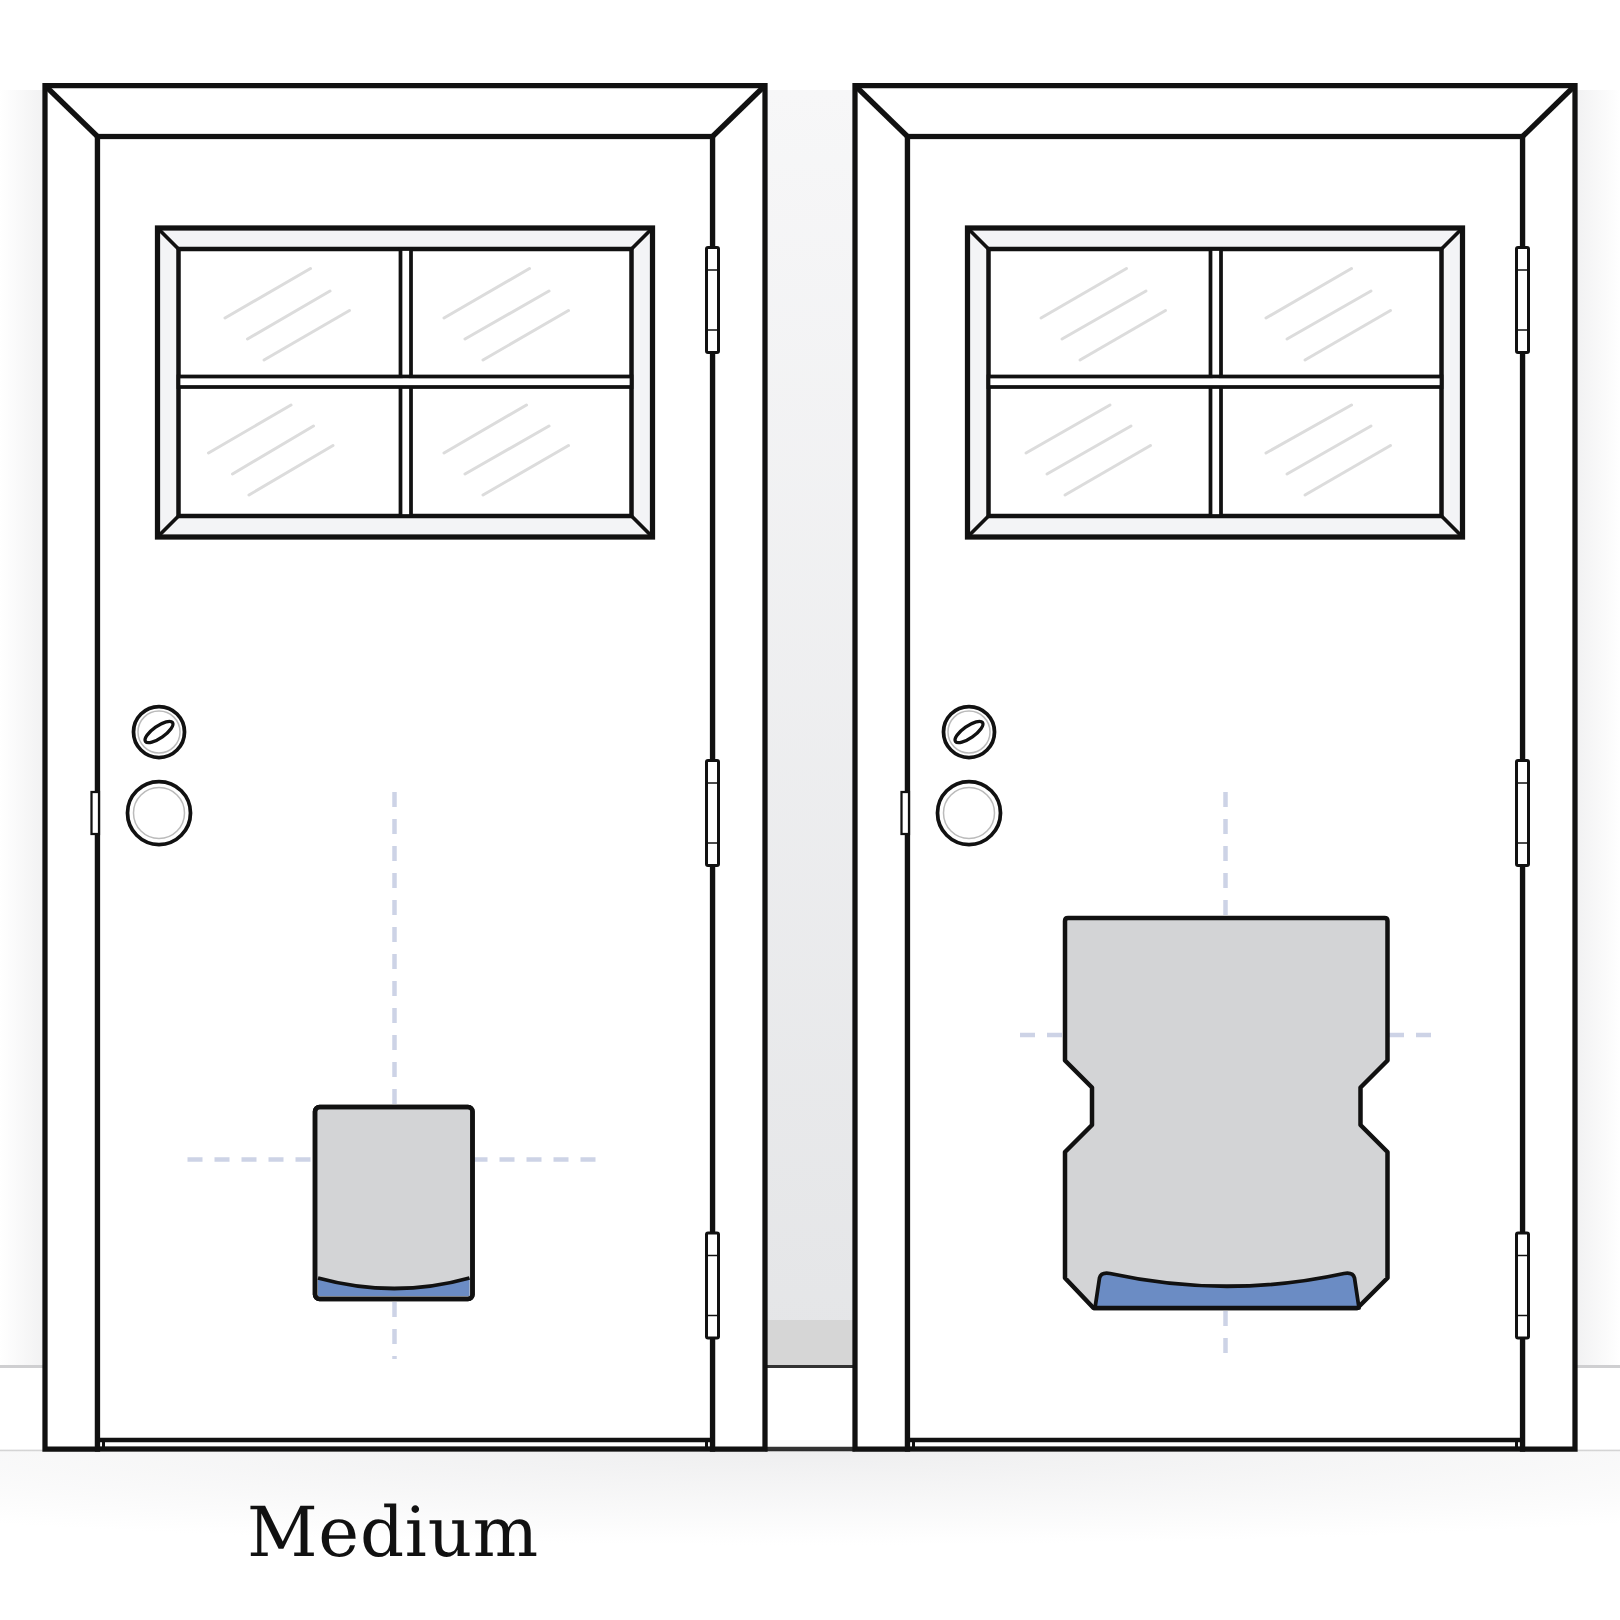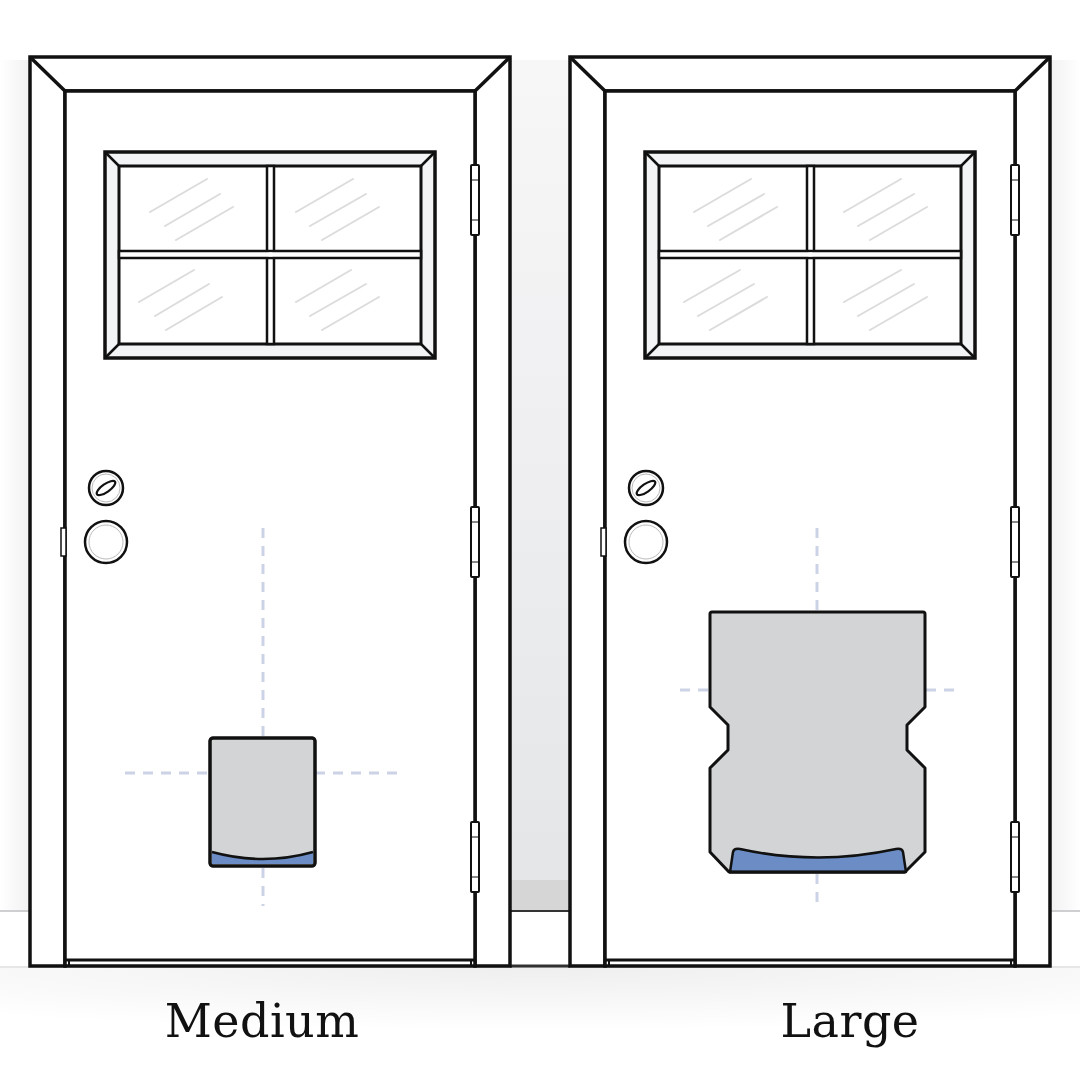--- a/index.html
+++ b/index.html
@@ -219,14 +219,13 @@
       <path d="M712,612 L923,612 Q925,612 925,614 L925,707 L907,725 L907,750 L925,768 L925,852 L905,872 L729,872 L710,852 L710,768 L728,750 L728,725 L710,707 L710,614 Q710,612 712,612 Z" fill="#d3d4d6" stroke="#111" stroke-width="3" stroke-linejoin="round"></path>
       <path d="M730,872 L733,852 Q734,848 740,849 Q818,866 896,849 Q902,848 903,852 L906,872 Z" fill="#6b8cc4" stroke="#111" stroke-width="2.5" stroke-linejoin="round"></path>
       <line x1="729" y1="872" x2="905" y2="872" stroke="#111" stroke-width="3"></line>
     </g>
   </g>
 
   <line x1="0" y1="967" x2="1080" y2="967" stroke="#111" stroke-width="1" opacity="0.15"></line>
 </svg>
 
 <div class="label" id="label-medium">Medium</div>
-<div class="label" id="label-large">Large</div>
 </div>
 
 </body></html>

